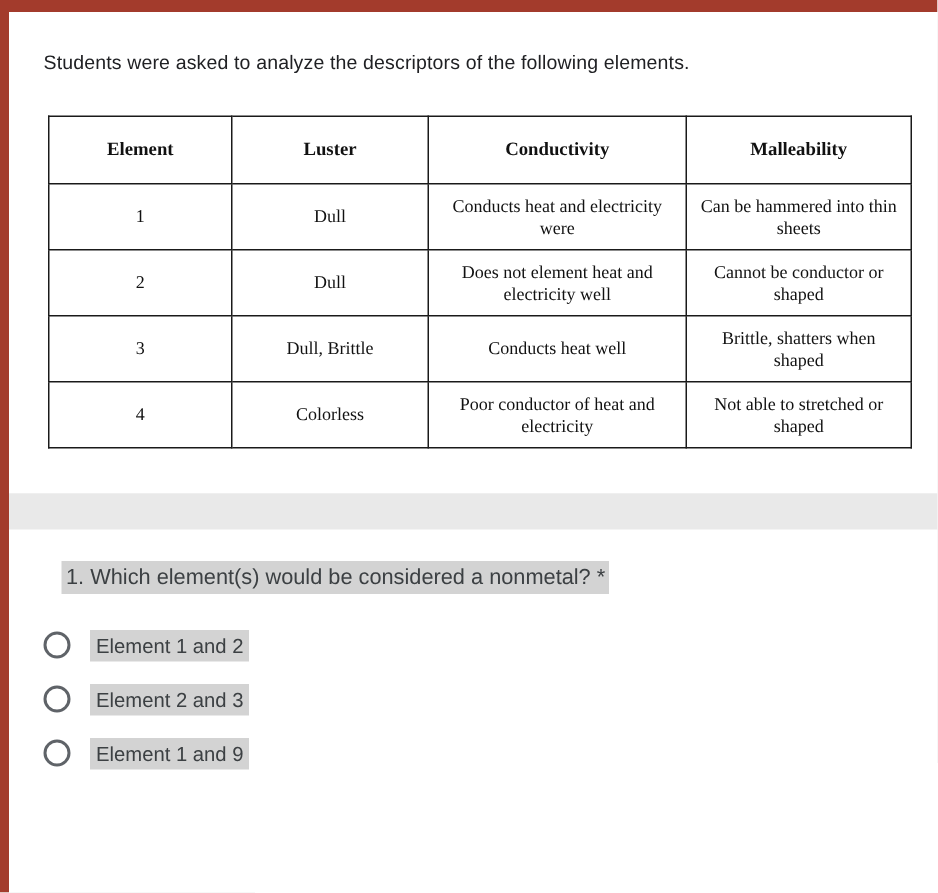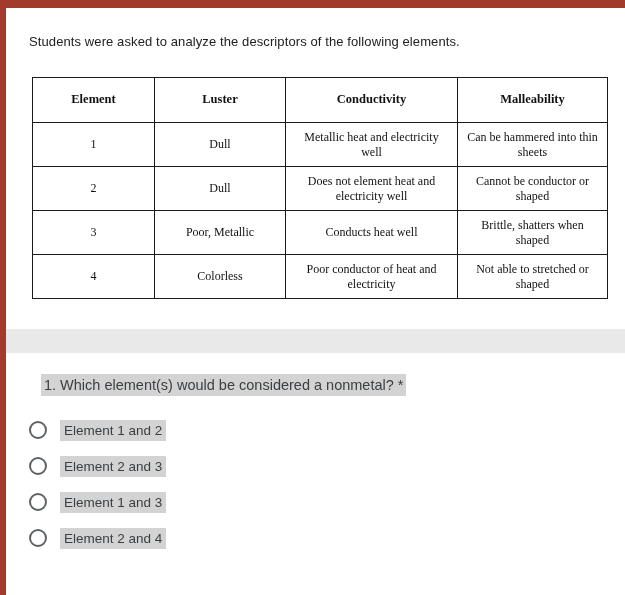--- a/index.html
+++ b/index.html
@@ -130,32 +130,32 @@
           <th>Element</th>
           <th>Luster</th>
           <th>Conductivity</th>
           <th>Malleability</th>
         </tr>
       </thead>
       <tbody>
         <tr>
           <td>1</td>
           <td>Dull</td>
-          <td>Metallic heat and electricity well</td>
+          <td>Conducts heat and electricity were</td>
           <td>Can be hammered into thin sheets</td>
         </tr>
         <tr>
           <td>2</td>
           <td>Dull</td>
           <td>Does not element heat and electricity well</td>
           <td>Cannot be conductor or shaped</td>
         </tr>
         <tr>
           <td>3</td>
-          <td>Poor, Metallic</td>
+          <td>Dull, Brittle</td>
           <td>Conducts heat well</td>
           <td>Brittle, shatters when shaped</td>
         </tr>
         <tr>
           <td>4</td>
           <td>Colorless</td>
           <td>Poor conductor of heat and electricity</td>
           <td>Not able to stretched or shaped</td>
         </tr>
       </tbody>
@@ -173,22 +173,18 @@
       <div class="option">
         <span class="radio"></span>
         <span class="option-label">Element 1 and 2</span>
       </div>
       <div class="option">
         <span class="radio"></span>
         <span class="option-label">Element 2 and 3</span>
       </div>
       <div class="option">
         <span class="radio"></span>
-        <span class="option-label">Element 1 and 3</span>
-      </div>
-      <div class="option">
-        <span class="radio"></span>
-        <span class="option-label">Element 2 and 4</span>
+        <span class="option-label">Element 1 and 9</span>
       </div>
     </div>
   </section>
 
 </div>
 
 </body></html>

